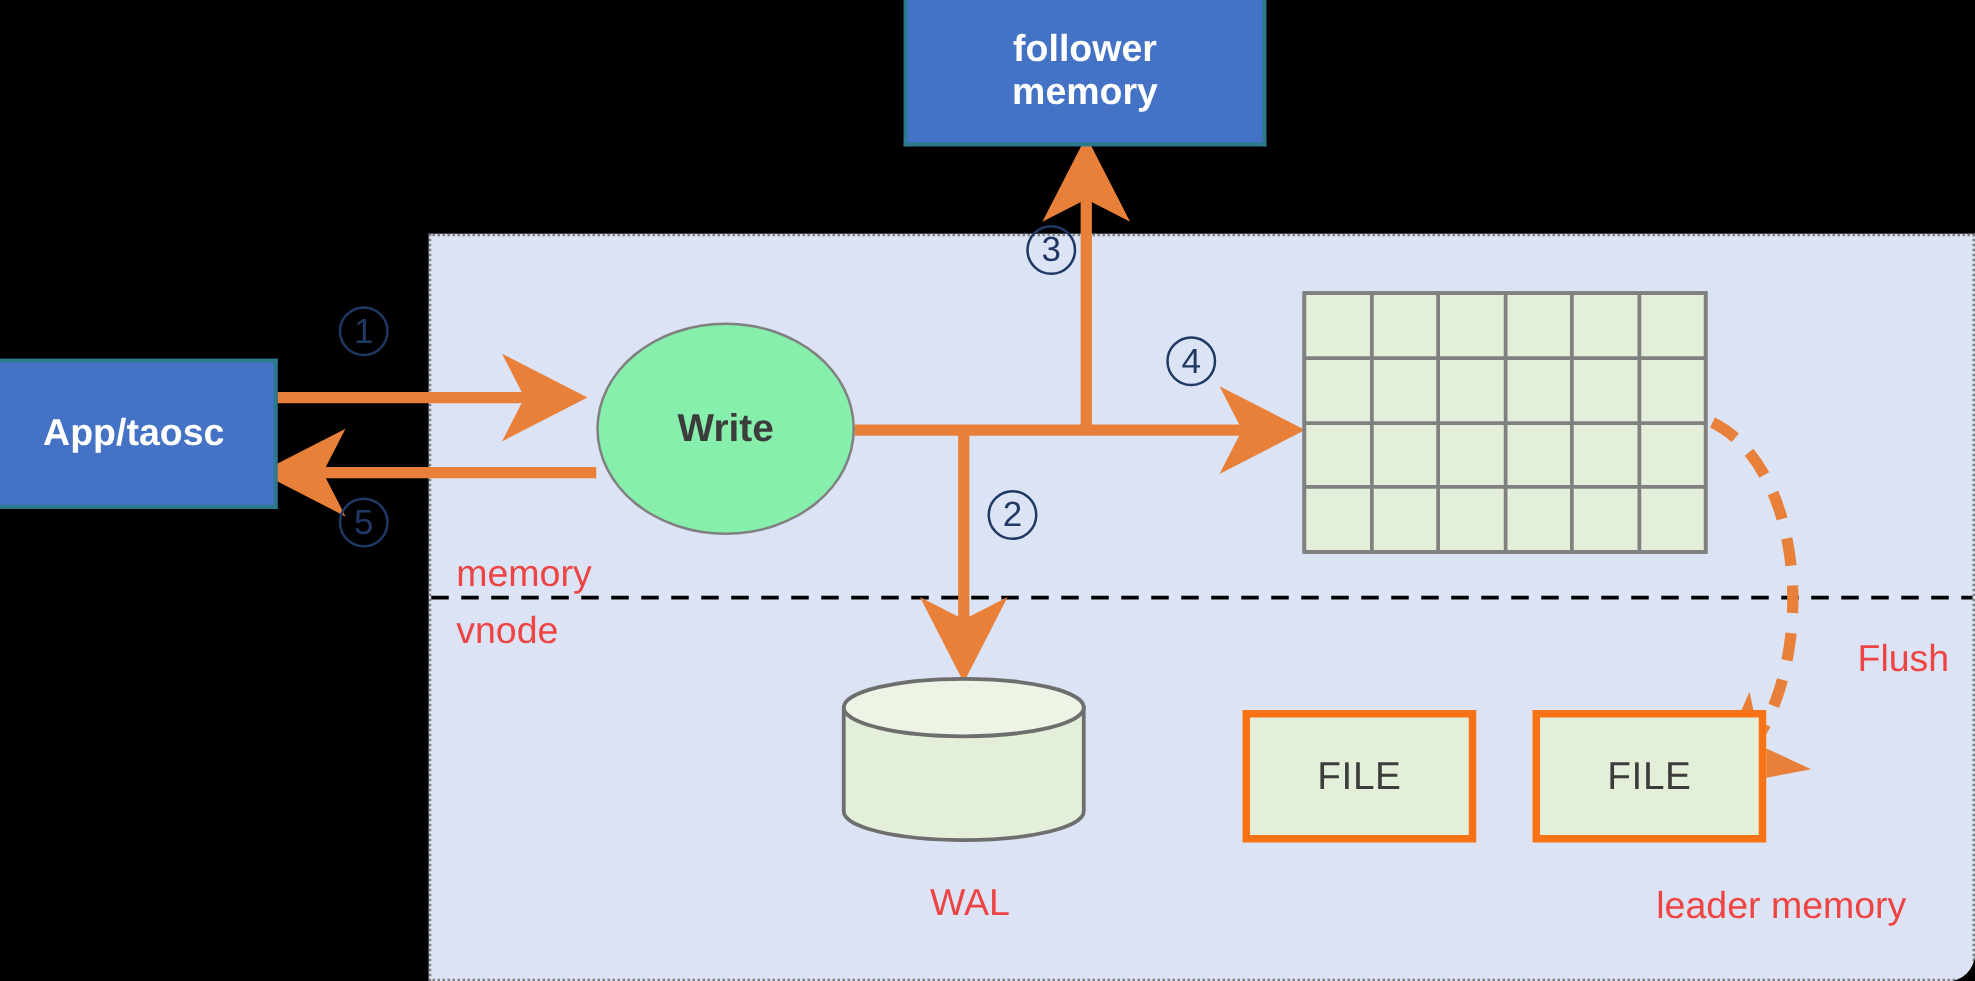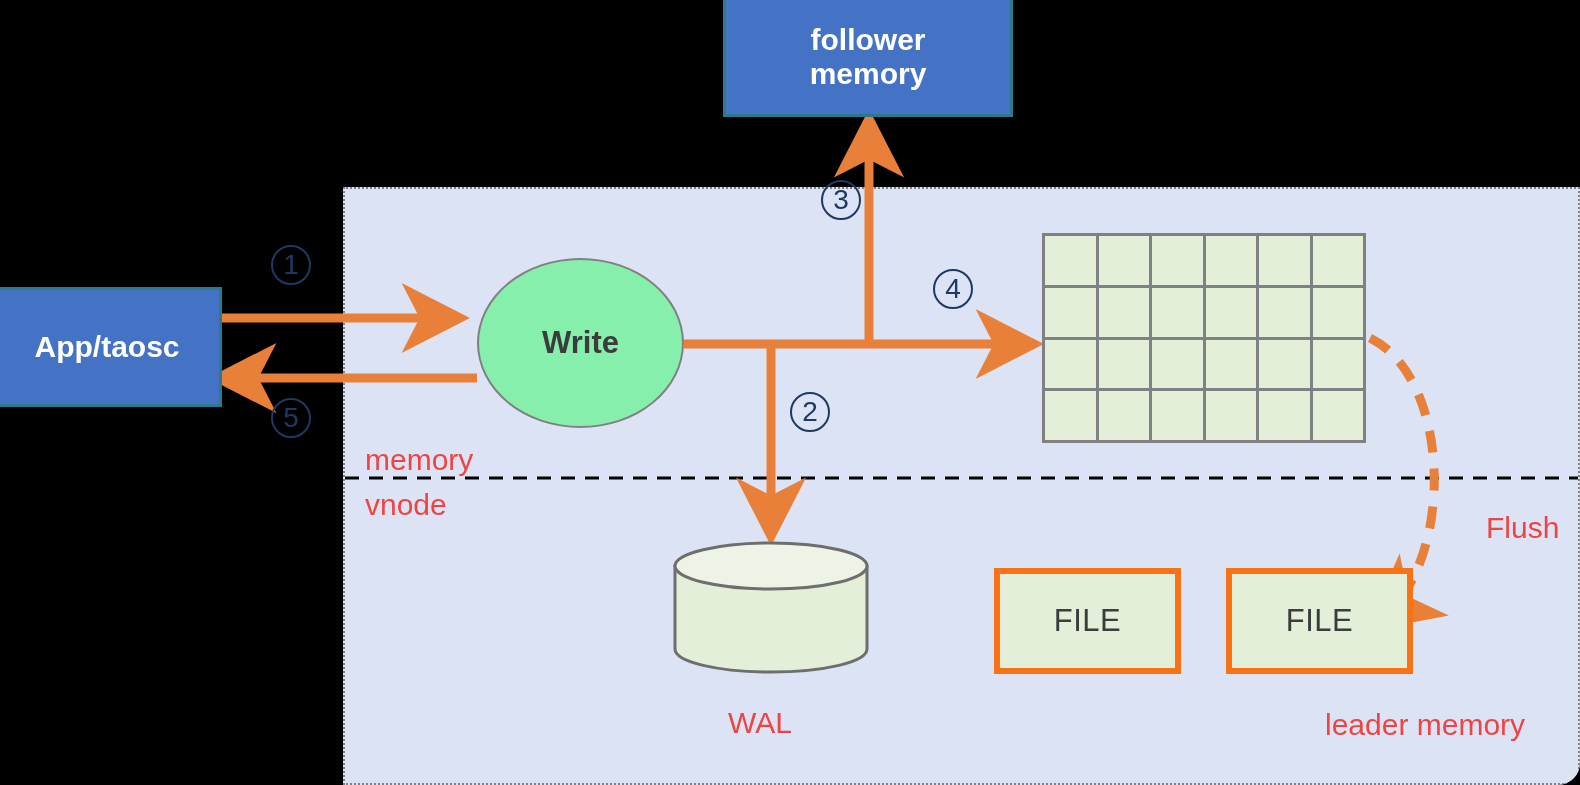--- a/index.html
+++ b/index.html
@@ -117,21 +117,21 @@
   #file-box-1 { left: 946px; top: 568px; width: 187px; height: 106px; }
   #file-box-2 { left: 1178px; top: 568px; width: 187px; height: 106px; }
 
   
   .plainlabel {
     color: #ef4444;
     font-size: 30px;
   }
   #label-memory { left: 365px; top: 442px; }
   #label-disk   { left: 365px; top: 487px; }
-  #label-wal    { left: 728px; top: 705px; }
+  #label-wal    { left: 744px; top: 705px; }
   #label-flush  { left: 1447px; top: 510px; margin-left: 39px; }
   #label-leader-vnode { left: 1325px; top: 707px; }
 
   
   .step {
     position: absolute;
     width: 40px; height: 40px;
     border: 2px solid #1F3864;
     border-radius: 50%;
     color: #1F3864;

